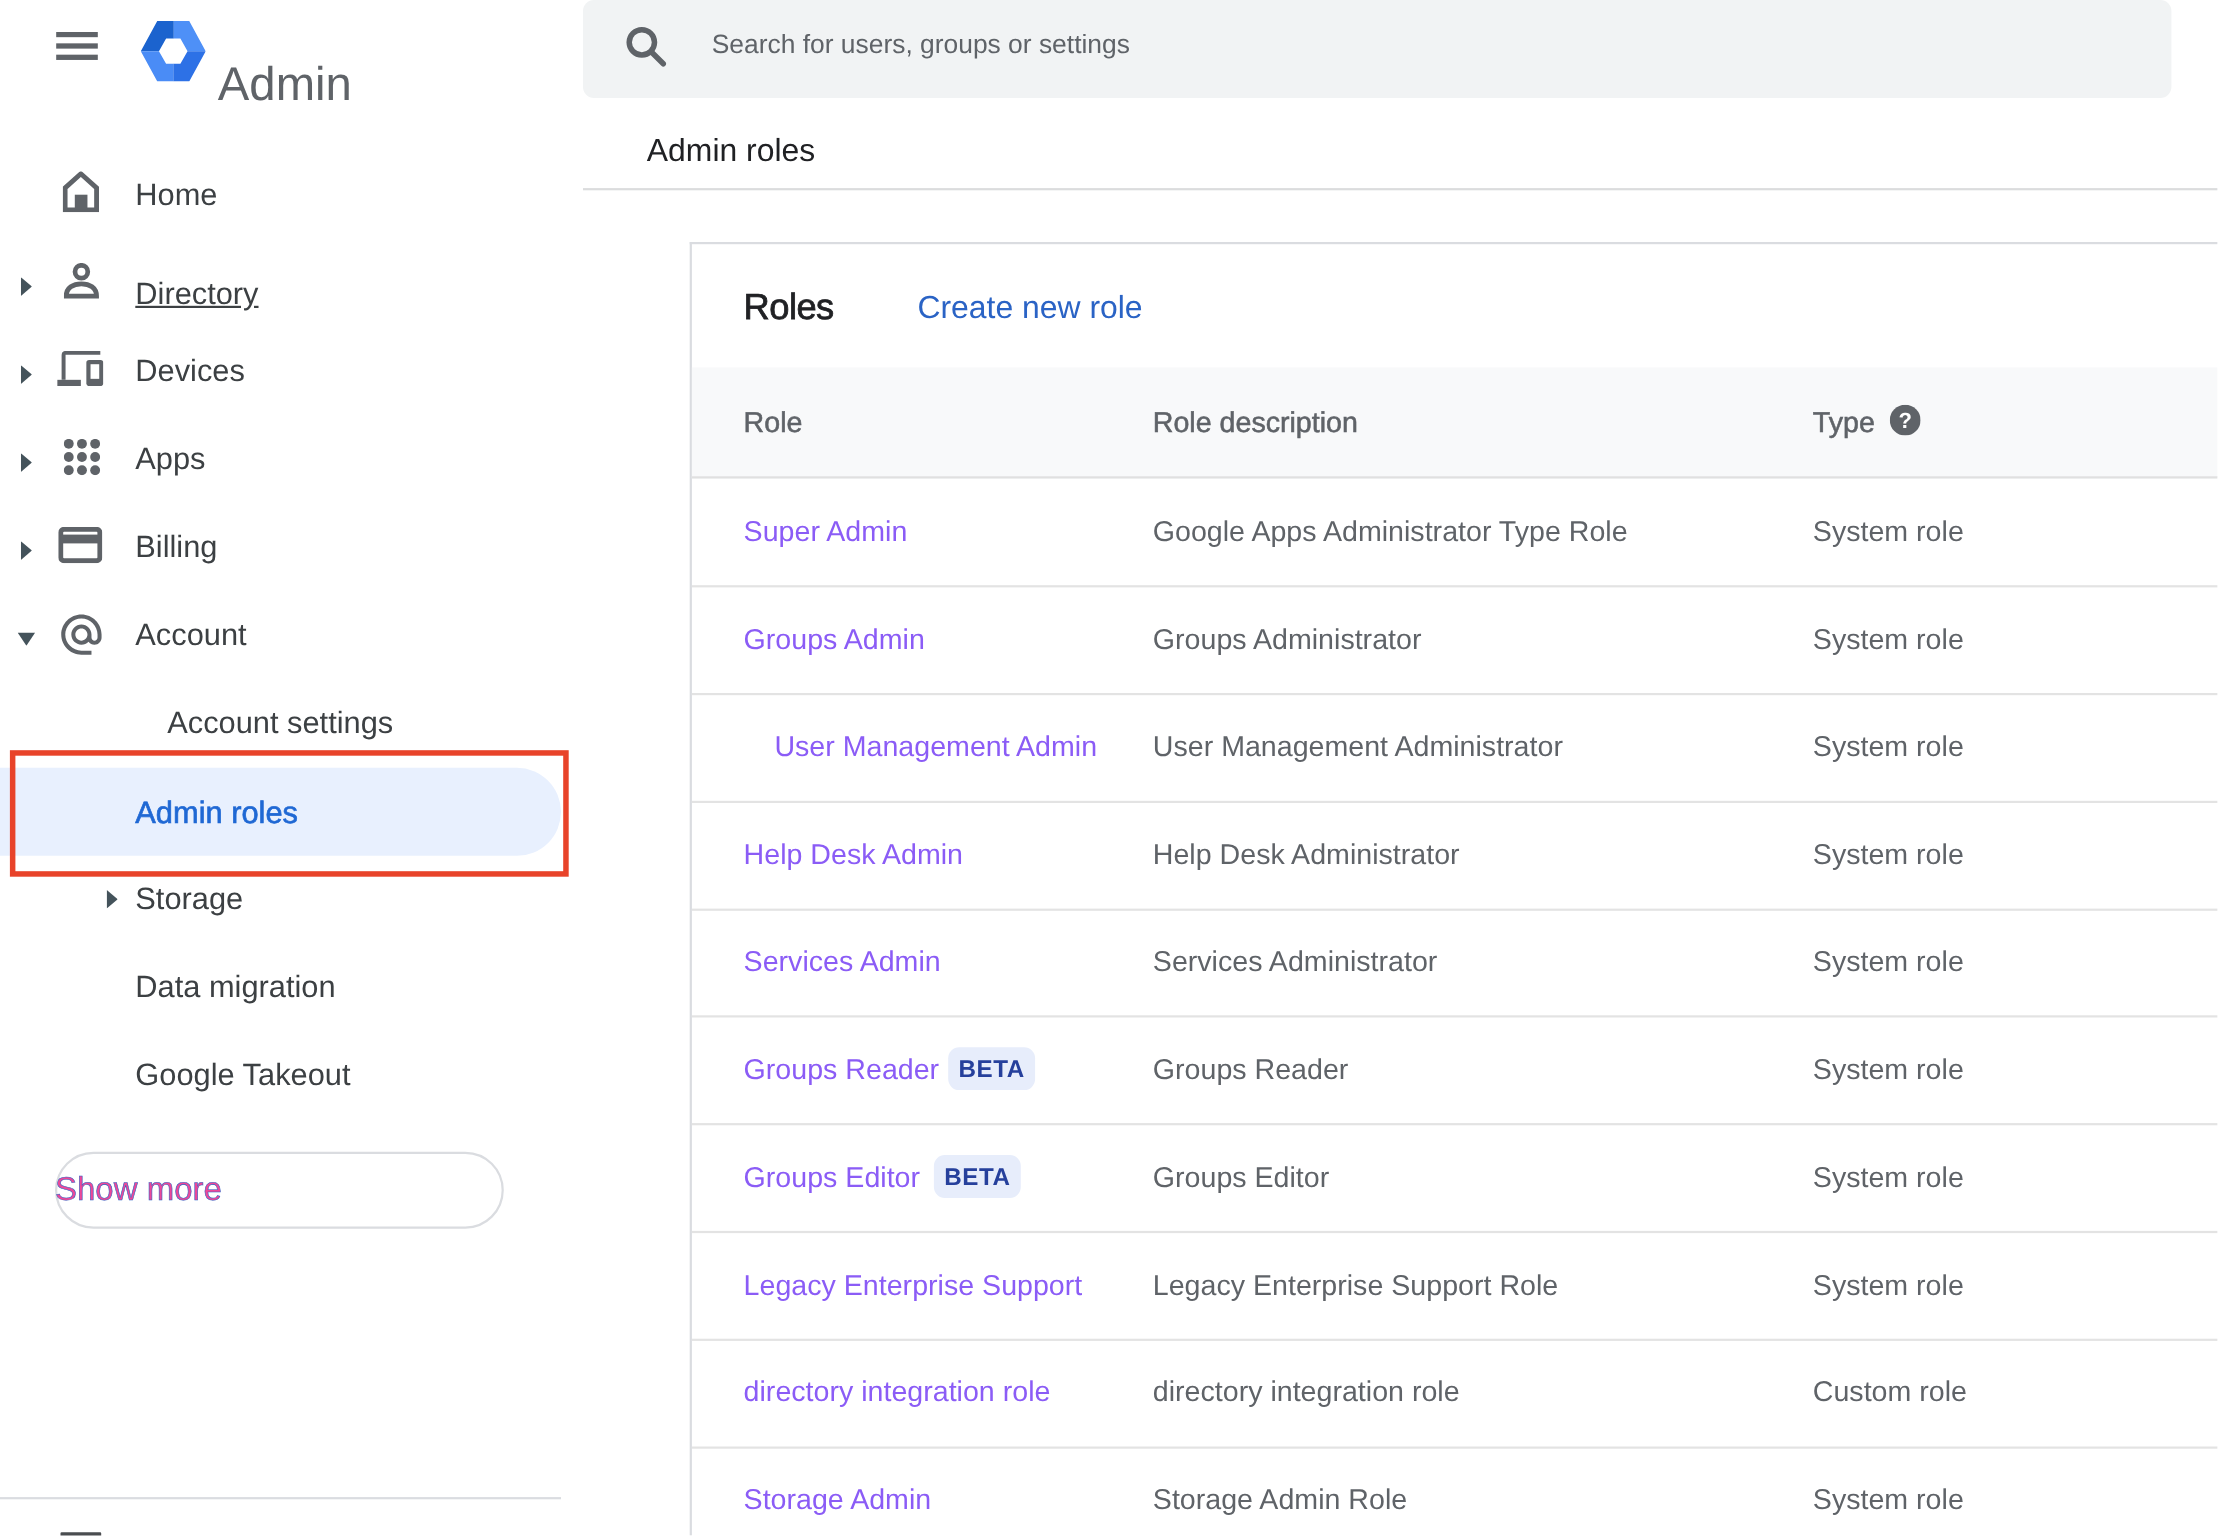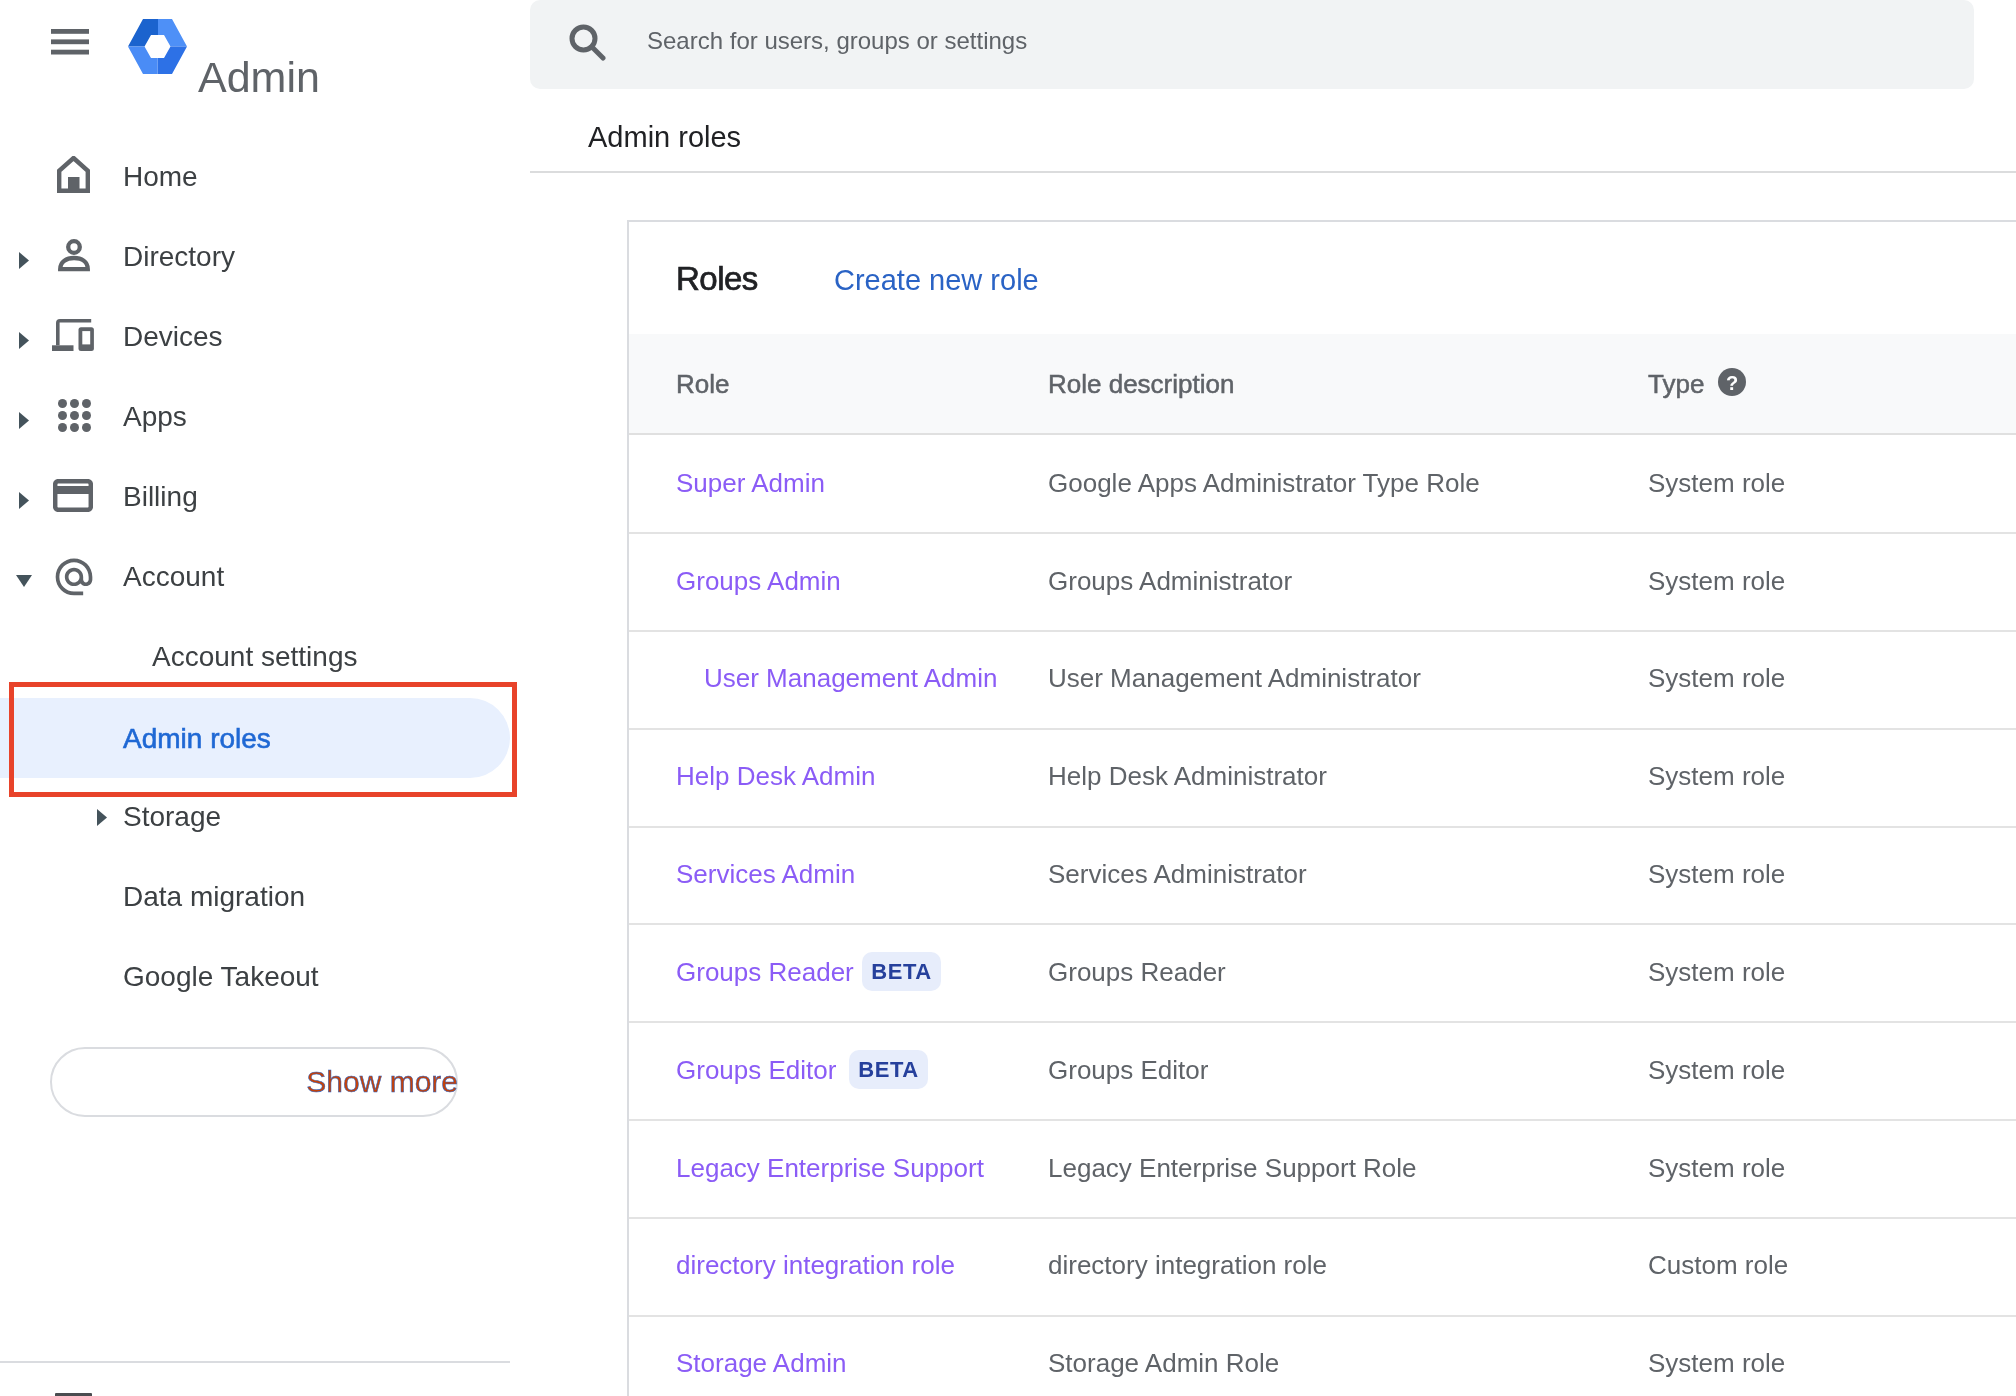--- a/index.html
+++ b/index.html
@@ -46,21 +46,21 @@
 </svg>
 <div class="navtxt" style="left:123px; top:162px;">Home</div>
 
 <svg class="icon" style="left:19px; top:252px;" width="10" height="17" viewBox="0 0 10 17">
     <polygon points="0,0 10,8.5 0,17" fill="#44535b"></polygon>
   </svg>
 <svg class="icon" style="left:58px; top:239px;" width="32" height="33" viewBox="0 0 32 33">
   <circle cx="16" cy="8" r="5.8" fill="none" stroke="#5f6368" stroke-width="4.3"></circle>
   <path d="M2.2 30.2 C2.2 22.5 8.6 19 16 19 C23.4 19 29.8 22.5 29.8 30.2 Z" fill="none" stroke="#5f6368" stroke-width="4.3"></path>
 </svg>
-<div class="navtxt" style="left:123px; top:242px;">Directory</div>
+<div class="navtxt" style="left:123px; top:252px;text-decoration:underline;">Directory</div>
 
 <svg class="icon" style="left:19px; top:332px;" width="10" height="17" viewBox="0 0 10 17">
     <polygon points="0,0 10,8.5 0,17" fill="#44535b"></polygon>
   </svg>
 <svg class="icon" style="left:52px; top:319px;" width="42" height="32" viewBox="0 0 42 32">
   <path d="M8 0 H39.2 V3.6 H7.6 V26.3 H4 V4 Q4 0 8 0 Z" fill="#5f6368"></path>
   <rect x="0" y="26.3" width="21.5" height="5.7" fill="#5f6368"></rect>
   <rect x="26.5" y="8.2" width="15.4" height="23.8" rx="2.5" fill="#5f6368"></rect>
   <rect x="30.3" y="12.1" width="7.9" height="13.3" fill="#ffffff"></rect>
 </svg>
@@ -108,21 +108,21 @@
 <div class="abs" style="left:9px; top:682px; width:508px; height:115px; border:5px solid #e8432a;"></div>
 
 <svg class="icon" style="left:97px; top:809px;" width="10" height="17" viewBox="0 0 10 17">
     <polygon points="0,0 10,8.5 0,17" fill="#44535b"></polygon>
   </svg>
 <div class="navtxt" style="left:123px; top:802px;">Storage</div>
 <div class="navtxt" style="left:123px; top:882px;">Data migration</div>
 <div class="navtxt" style="left:123px; top:962px;">Google Takeout</div>
 
 <div class="abs" style="left:50px; top:1047px; width:408px; height:70px; border:2px solid #dadce0; border-radius:36px;"></div>
-<div class="abs" style="left:50px; top:1066px; width:408px; text-align:right; font-size:30px; line-height:32px; color:#c2410c; -webkit-text-stroke:0.5px #2a63c5;">Show more</div>
+<div class="abs" style="left:50px; top:1066px; width:408px; text-align:left; font-size:30px; line-height:32px; color:#ec4899; -webkit-text-stroke:0.5px #2a63c5;">Show more</div>
 
 <div class="abs" style="left:0px; top:1361px; width:510px; height:2px; background:#dadce0;"></div>
 <div class="abs" style="left:55px; top:1393px; width:37px; height:4px; background:#4a4d50; border-radius:1px;"></div>
 
 <div class="abs" style="left:627px; top:220px; width:1389px; height:1176px; border-top:2px solid #dadce0; border-left:2px solid #dadce0;"></div>
 <div class="abs" style="left:676px; top:262px; font-size:33px; line-height:34px; letter-spacing:-0.5px; color:#202124; -webkit-text-stroke:0.7px #202124;">Roles</div>
 <div class="abs" style="left:834px; top:265px; font-size:29px; line-height:30px; color:#2a63c5;">Create new role</div>
 
 <div class="abs" style="left:629px; top:334px; width:1387px; height:101px; background:#f8f9fa; border-bottom:2px solid #e0e0e0;"></div>
 <div class="hdr" style="left:676px; top:369px;">Role</div>

